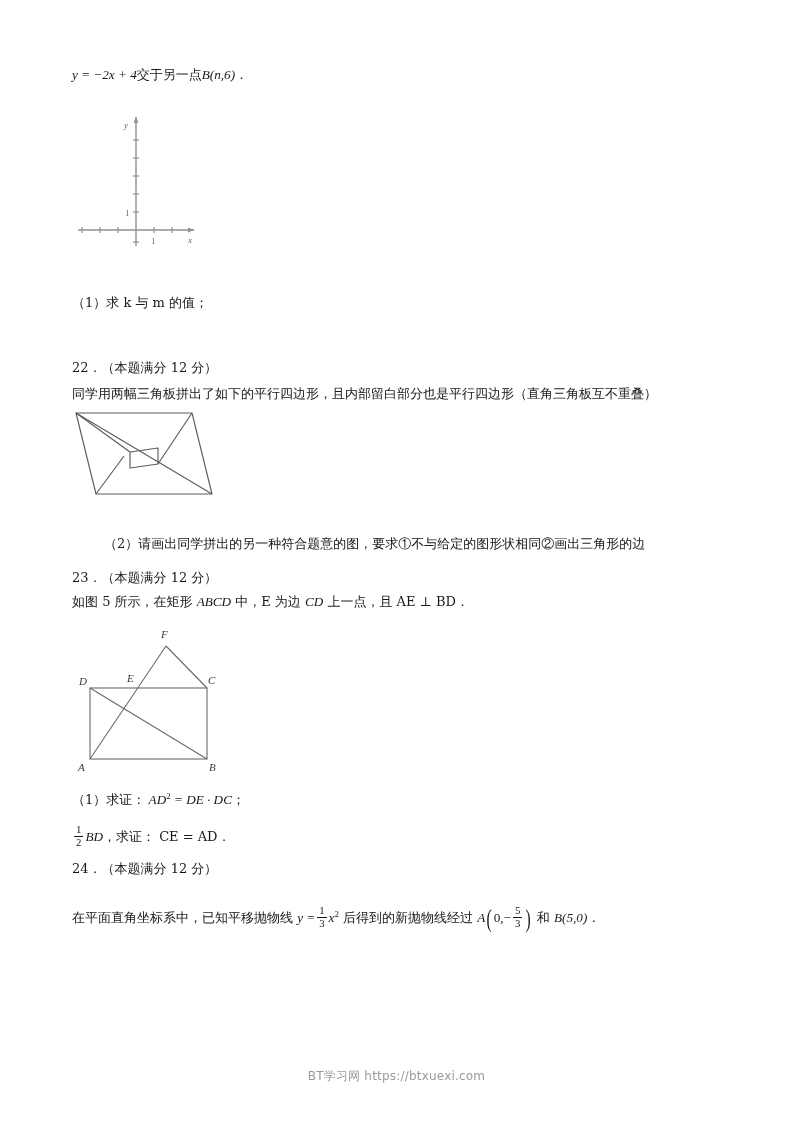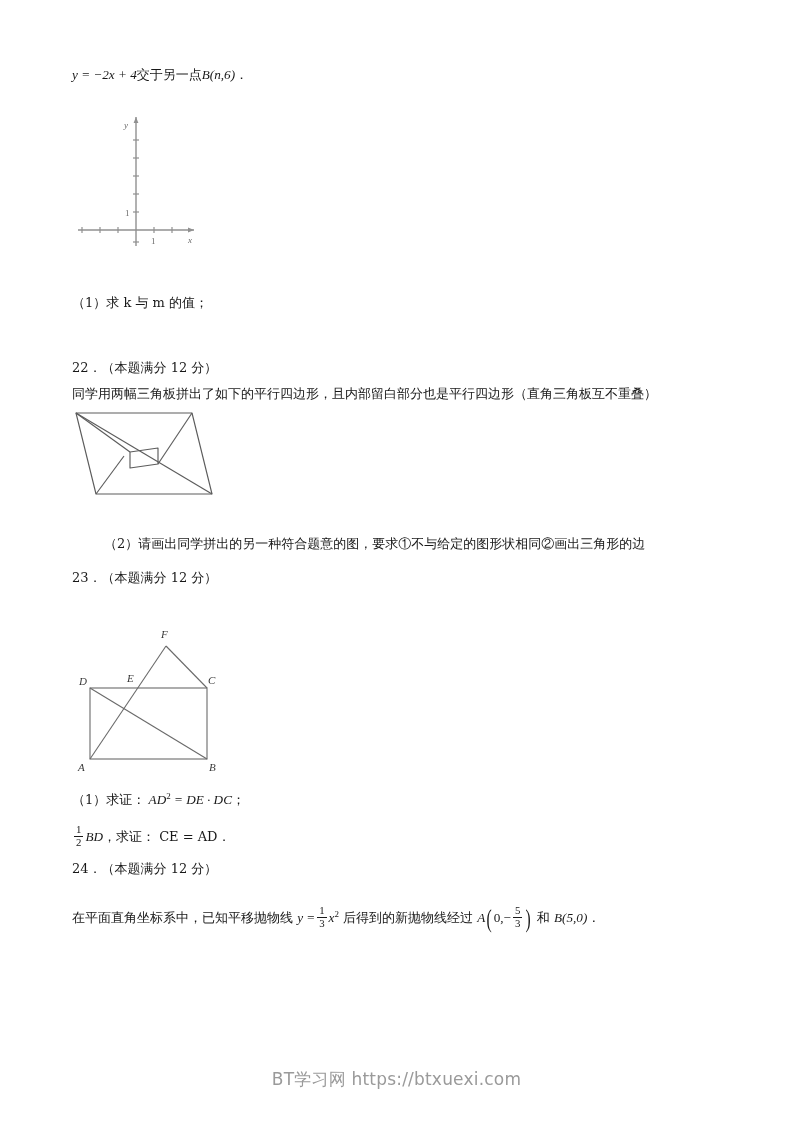--- a/index.html
+++ b/index.html
@@ -100,21 +100,21 @@
     font-family: "Liberation Serif", serif;
   }
   
   .footer {
     position: absolute;
     left: 0;
     top: 1068px;
     width: 793px;
     text-align: center;
     color: #9a9a9a;
-    font-size: 17px;
+    font-size: 12px;
     font-family: "DejaVu Sans", "Liberation Sans", sans-serif;
     letter-spacing: 0.2px;
   }
 </style>
 </head>
 <body>
 
 <div class="page">
 
   <div class="line" style="left:72px; top:66px;">
@@ -180,20 +180,23 @@
       </g>
     </svg>
   </div>
 
   <div class="line cn" style="left:72px; top:535px;margin-left:32px;">（2）请画出同学拼出的另一种符合题意的图，要求①不与给定的图形状相同②画出三角形的边</div>
 
   <div class="line cn" style="left:72px; top:569px;">
     <span>23．</span><span>（本题满分 12 分）</span>
   </div>
 
+  <div class="line" style="left:72px; top:593px;">
+    <span class="cn">如图 5 所示，在矩形 </span><span class="mi">ABCD</span><span class="cn"> 中，E 为边 </span><span class="mi">CD</span><span class="cn"> 上一点，且 AE ⊥ BD．</span>
+  </div>
 
   <div class="fig" style="left:76px; top:618px;">
     <svg width="160" height="155" viewBox="0 0 160 155">
       <g fill="none" stroke="#6a6a6a" stroke-width="1.1">
 
         <rect x="14" y="70" width="117" height="71"></rect>
 
         <line x1="14" y1="70" x2="131" y2="141"></line>
 
         <line x1="14" y1="141" x2="90" y2="28"></line>

